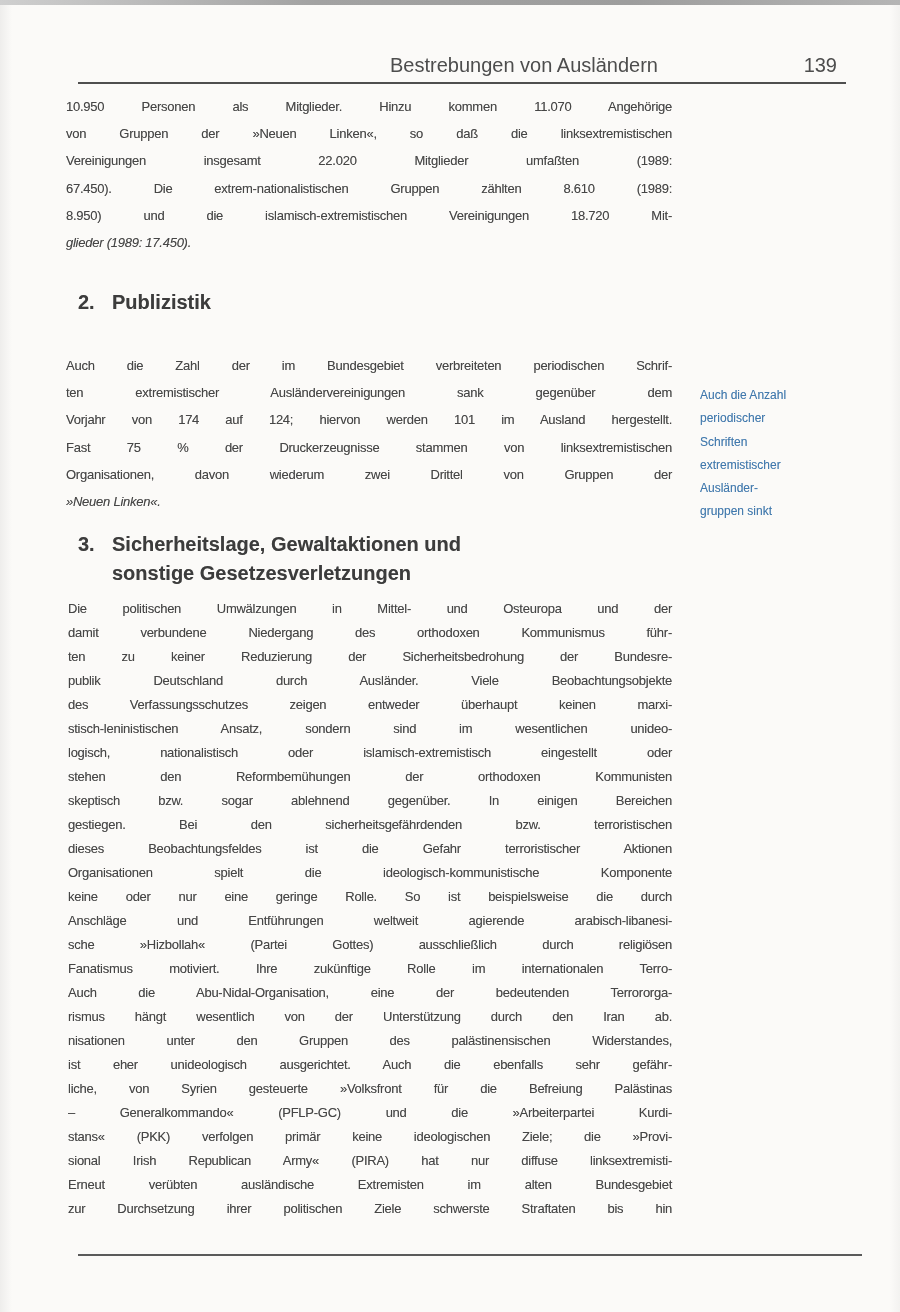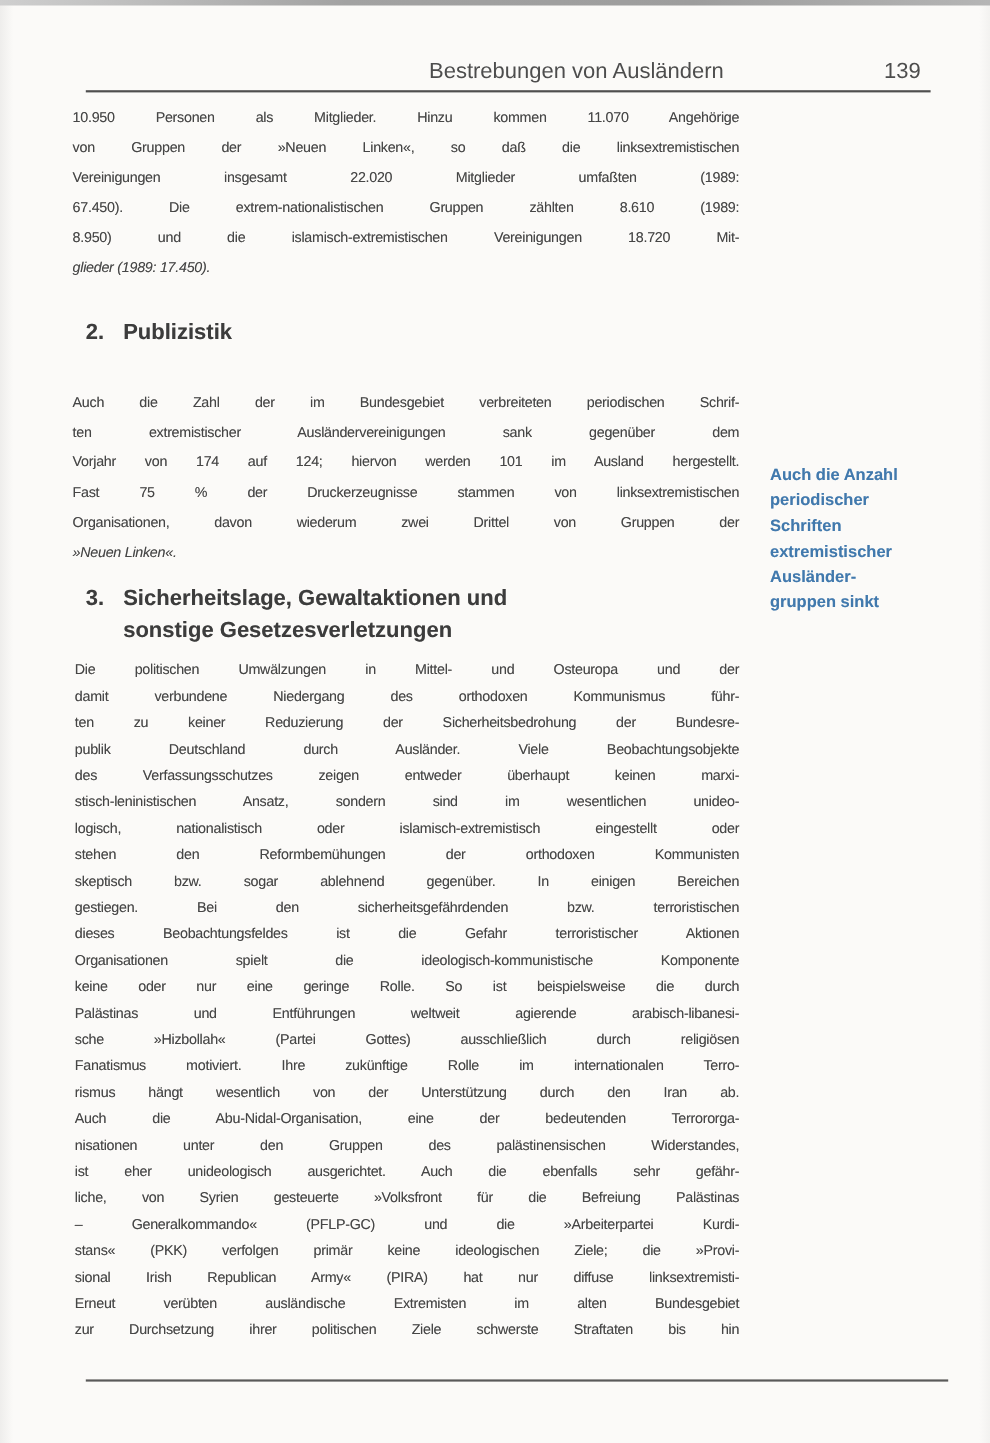--- a/index.html
+++ b/index.html
@@ -45,22 +45,22 @@
   .heading {
     position:absolute; left:78px; display:grid; grid-template-columns:34px 1fr;
     font-size:20px; font-weight:bold; color:#3c3c3c; line-height:29px;
     text-shadow:0 0 0.5px rgba(60,60,60,0.4);
   }
   .heading-2 { top:288px; }
   .heading-3 { top:530px; }
 
   .margin-note {
     position:absolute; left:700px; top:384px; width:178px;
-    font-size:15px; font-weight:bold; line-height:23.3px;
-    color:#4179ad; text-shadow:0 0 0.5px rgba(65,121,173,0.4);margin-top:36px;
+    font-size:12px; font-weight:normal; line-height:23.3px;
+    color:#4179ad; text-shadow:0 0 0.5px rgba(65,121,173,0.4);
   }
 </style>
 </head>
 <body>
 
 <div class="page">
 
   <div class="scan-bar"></div>
 
   <div class="running-head">
@@ -117,25 +117,25 @@
       <div class="tline">publik Deutschland durch Ausländer. Viele Beobachtungsobjekte</div>
       <div class="tline">des Verfassungsschutzes zeigen entweder überhaupt keinen marxi-</div>
       <div class="tline">stisch-leninistischen Ansatz, sondern sind im wesentlichen unideo-</div>
       <div class="tline">logisch, nationalistisch oder islamisch-extremistisch eingestellt oder</div>
       <div class="tline">stehen den Reformbemühungen der orthodoxen Kommunisten</div>
       <div class="tline">skeptisch bzw. sogar ablehnend gegenüber. In einigen Bereichen</div>
       <div class="tline">gestiegen. Bei den sicherheitsgefährdenden bzw. terroristischen</div>
       <div class="tline">dieses Beobachtungsfeldes ist die Gefahr terroristischer Aktionen</div>
       <div class="tline">Organisationen spielt die ideologisch-kommunistische Komponente</div>
       <div class="tline">keine oder nur eine geringe Rolle. So ist beispielsweise die durch</div>
-      <div class="tline">Palästinas und Entführungen weltweit agierende arabisch-libanesi-</div>
+      <div class="tline">Anschläge und Entführungen weltweit agierende arabisch-libanesi-</div>
       <div class="tline">sche »Hizbollah« (Partei Gottes) ausschließlich durch religiösen</div>
       <div class="tline">Fanatismus motiviert. Ihre zukünftige Rolle im internationalen Terro-</div>
+      <div class="tline">Auch die Abu-Nidal-Organisation, eine der bedeutenden Terrororga-</div>
       <div class="tline">rismus hängt wesentlich von der Unterstützung durch den Iran ab.</div>
-      <div class="tline">Auch die Abu-Nidal-Organisation, eine der bedeutenden Terrororga-</div>
       <div class="tline">nisationen unter den Gruppen des palästinensischen Widerstandes,</div>
       <div class="tline">ist eher unideologisch ausgerichtet. Auch die ebenfalls sehr gefähr-</div>
       <div class="tline">liche, von Syrien gesteuerte »Volksfront für die Befreiung Palästinas</div>
       <div class="tline">– Generalkommando« (PFLP-GC) und die »Arbeiterpartei Kurdi-</div>
       <div class="tline">stans« (PKK) verfolgen primär keine ideologischen Ziele; die »Provi-</div>
       <div class="tline">sional Irish Republican Army« (PIRA) hat nur diffuse linksextremisti-</div>
       <div class="tline">Erneut verübten ausländische Extremisten im alten Bundesgebiet</div>
       <div class="tline">zur Durchsetzung ihrer politischen Ziele schwerste Straftaten bis hin</div>
     </div>
 

